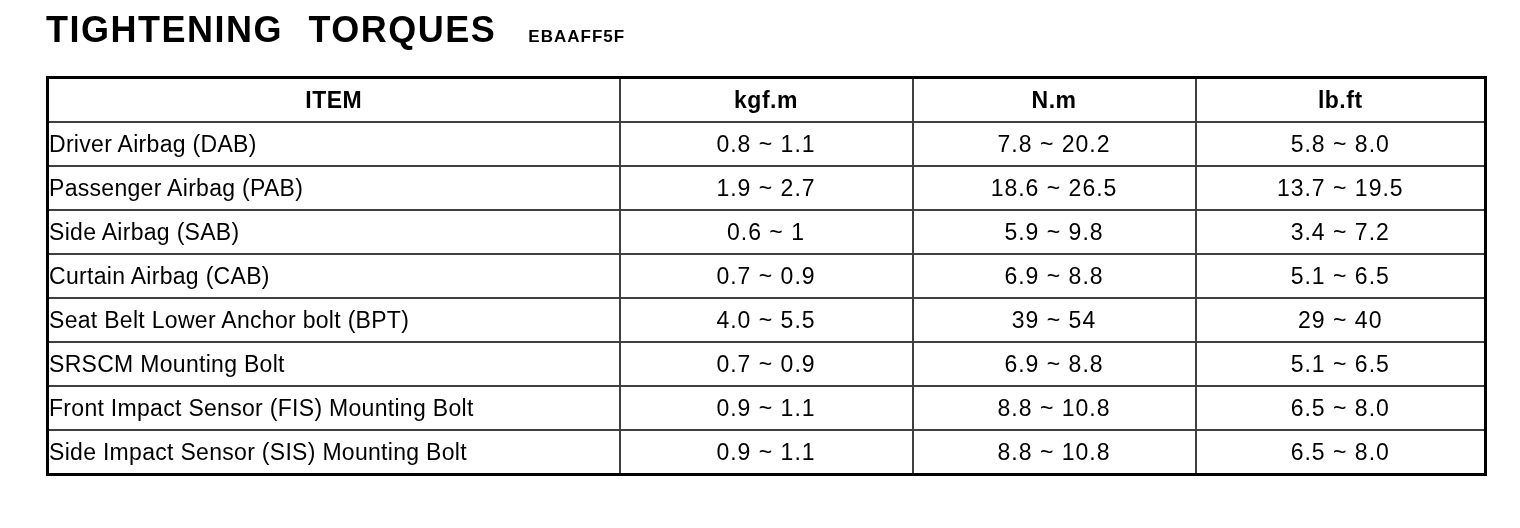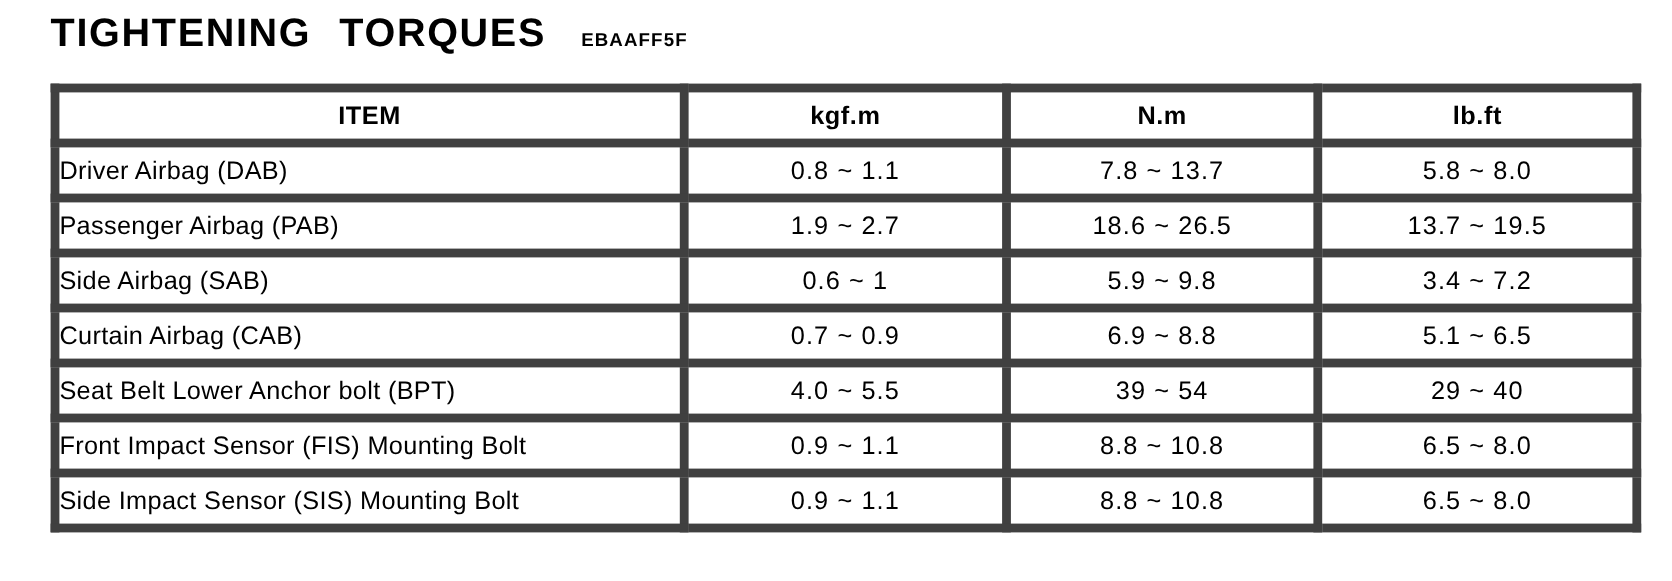--- a/index.html
+++ b/index.html
@@ -41,21 +41,21 @@
     width: 1438px;
     margin-top: 16px;
     border: 3px solid #000000;
   }
   col.c-item { width: 572px; }
   col.c-kgfm { width: 293px; }
   col.c-nm   { width: 283px; }
   col.c-lbft { width: 290px; }
   table.torque th,
   table.torque td {
-    border: 8px solid #404040;
+    border: 2px solid #404040;
     height: 42px;
     font-size: 23px;
     padding: 0;
     background: #ffffff;
     white-space: nowrap;
     overflow: hidden;
   }
   table.torque th {
     font-weight: bold;
     text-align: center;
@@ -94,21 +94,21 @@
         <th>ITEM</th>
         <th>kgf.m</th>
         <th>N.m</th>
         <th>lb.ft</th>
       </tr>
     </thead>
     <tbody id="table-body">
         <tr>
           <td class="item">Driver Airbag (DAB)</td>
           <td class="num">0.8 ~ 1.1</td>
-          <td class="num">7.8 ~ 13.7</td>
+          <td class="num">7.8 ~ 20.2</td>
           <td class="num">5.8 ~ 8.0</td>
         </tr>
         <tr>
           <td class="item">Passenger Airbag (PAB)</td>
           <td class="num">1.9 ~ 2.7</td>
           <td class="num">18.6 ~ 26.5</td>
           <td class="num">13.7 ~ 19.5</td>
         </tr>
         <tr>
           <td class="item">Side Airbag (SAB)</td>
@@ -122,20 +122,26 @@
           <td class="num">6.9 ~ 8.8</td>
           <td class="num">5.1 ~ 6.5</td>
         </tr>
         <tr>
           <td class="item">Seat Belt Lower Anchor bolt (BPT)</td>
           <td class="num">4.0 ~ 5.5</td>
           <td class="num">39 ~ 54</td>
           <td class="num">29 ~ 40</td>
         </tr>
         <tr>
+          <td class="item">SRSCM Mounting Bolt</td>
+          <td class="num">0.7 ~ 0.9</td>
+          <td class="num">6.9 ~ 8.8</td>
+          <td class="num">5.1 ~ 6.5</td>
+        </tr>
+        <tr>
           <td class="item">Front Impact Sensor (FIS) Mounting Bolt</td>
           <td class="num">0.9 ~ 1.1</td>
           <td class="num">8.8 ~ 10.8</td>
           <td class="num">6.5 ~ 8.0</td>
         </tr>
         <tr>
           <td class="item">Side Impact Sensor (SIS) Mounting Bolt</td>
           <td class="num">0.9 ~ 1.1</td>
           <td class="num">8.8 ~ 10.8</td>
           <td class="num">6.5 ~ 8.0</td>

